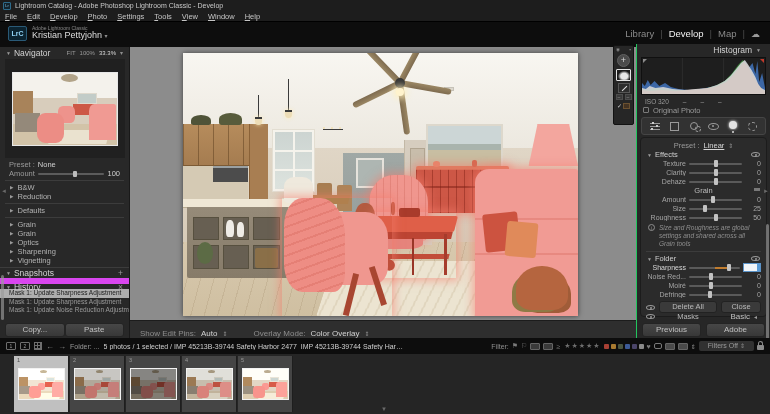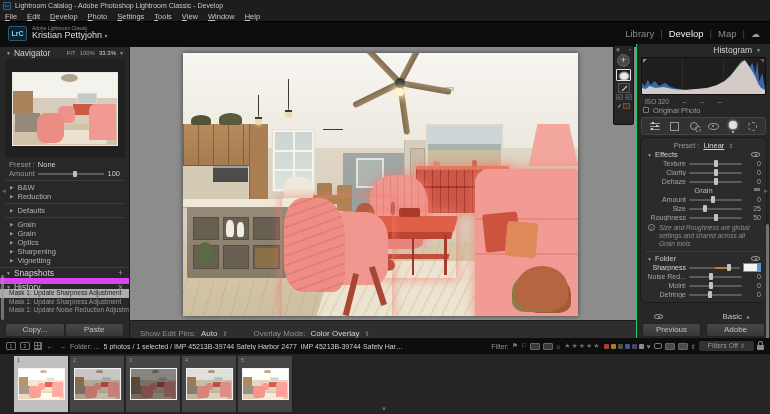--- a/index.html
+++ b/index.html
@@ -220,21 +220,21 @@
   .sub-title{display:flex;align-items:center;height:9px;padding:0 6px;font-size:7.5px;color:#bdbdbd;}
   .sub-title .t{flex:1;text-align:center;}
   .flagic{width:6px;height:6px;background:#9a9a9a;clip-path:polygon(0 0,100% 0,100% 60%,0 60%,0 100%);opacity:.7;}
   .note{display:flex;gap:4px;padding:2px 7px 1px 7px;color:#8f8f8f;font-style:italic;font-size:6.5px;line-height:1.25;}
   .info-i{flex:none;width:7px;height:7px;border:1px solid #8f8f8f;border-radius:50%;text-align:center;
           line-height:7px;font-size:5px;font-style:normal;}
   .mask-btn-row{display:flex;align-items:center;gap:4px;padding:2px 5px 0 5px;}
   .mask-btn{background:#3a3a3a;border:1px solid #222;border-radius:3px;color:#b9b9b9;font-size:7.5px;
             height:12px;line-height:10px;text-align:center;padding:0 6px;}
   .basic-row{position:absolute;left:0;right:0;bottom:16px;height:11px;display:flex;align-items:center;
-             padding:0 17px;font-size:8px;color:#c3c3c3;}
+             padding:0 9px;font-size:8px;color:#c3c3c3;}
   .rp-buttons{position:absolute;left:0;right:0;bottom:1px;display:flex;gap:5px;padding:0 5px;}
   .rp-buttons .btn{flex:1;}
   .rp-scroll{position:absolute;right:1px;top:180px;width:3px;height:115px;background:#9a9a9a;border-radius:2px;opacity:.65;}
 
   
   .fs-header{position:absolute;left:0;right:0;top:338px;height:16px;background:#0d0d0d;display:flex;
              align-items:center;gap:4px;padding:0 6px;font-size:7px;color:#9a9a9a;white-space:nowrap;}
   .mon{width:10px;height:8px;border:1px solid #6f6f6f;font-size:5px;color:#9a9a9a;text-align:center;
        line-height:6px;border-radius:1px;}
   .grid-ic{width:8px;height:8px;border:1px solid #6f6f6f;
@@ -672,20 +672,25 @@
             <span class="sl-value">0</span>
           </div>
           <div class="sl-row">
             <span class="sl-label">Defringe</span>
             <span class="sl-track">
               <span class="sl-knob" style="left: 40%;"></span>
             </span>
             <span class="sl-value">0</span>
           </div>
         </div>
+      <div class="mask-btn-row">
+        <span class="eye"></span>
+        <div class="mask-btn" style="flex:1.7">Delete All Masks</div>
+        <div class="mask-btn" style="flex:1">Close</div>
+      </div>
     </div>
 
     <div class="basic-row">
       <span class="eye"></span>
       <span class="spacer"></span>
       <span>Basic</span>
       <span class="tri" style="margin-left:3px">◄</span>
     </div>
     <div class="rp-scroll"></div>
     <div class="rp-buttons">

